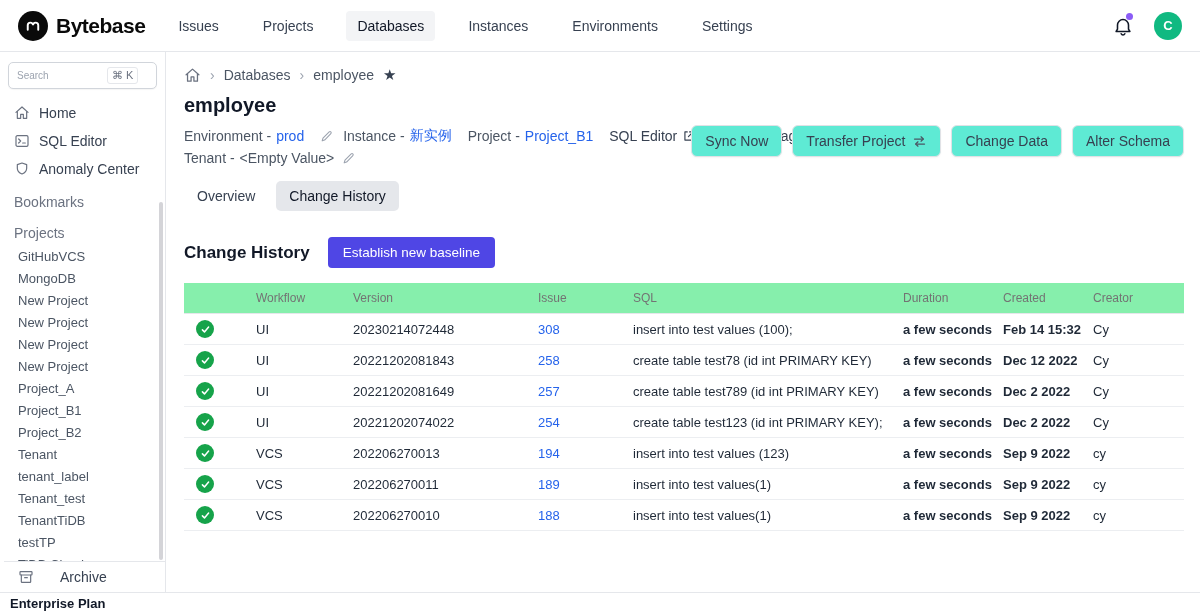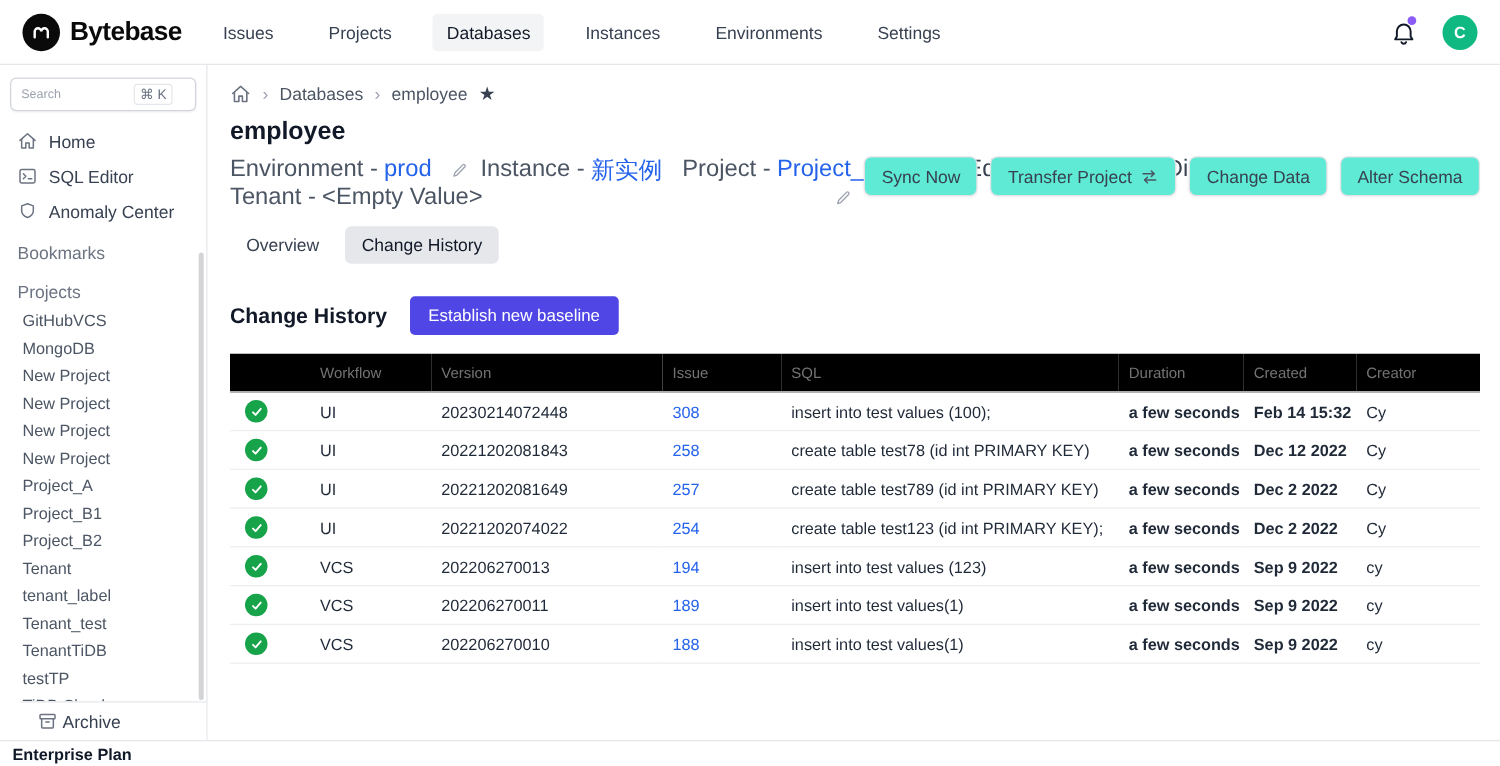--- a/index.html
+++ b/index.html
@@ -28,36 +28,36 @@
   
   .sidebar { width:166px; flex:none; border-right:1px solid #e5e7eb; position:relative; padding-top:10px; background:#fff; }
   .search-box { margin:0 8px 10px; height:27px; border:1px solid #d1d5db; border-radius:5px; display:flex; align-items:center; padding:0 5px 0 8px; background:#fff; box-shadow:0 1px 1px rgba(0,0,0,.04); }
   .search-box input { border:none; outline:none; width:90px; font-size:10px; color:#374151; font-family:Liberation Sans, sans-serif; background:transparent; }
   .search-box input::placeholder { color:#9ca3af; }
   .kbd { font-size:11px; color:#6b7280; border:1px solid #e5e7eb; border-radius:3px; padding:1px 4px; background:#fff; white-space:nowrap; }
   .side-item { display:flex; align-items:center; gap:9px; padding:6px 14px; font-size:14px; color:#374151; cursor:pointer; }
   .side-item svg { width:16px; height:16px; color:#6b7280; flex:none; }
   .section-label { padding:11px 14px 4px; font-size:14px; color:#6b7280; }
   .project-item { padding:3.5px 10px 3.5px 18px; font-size:13px; color:#4b5563; cursor:pointer; white-space:nowrap; overflow:hidden; }
-  .archive-row { position:absolute; bottom:0; left:16px; right:0; border-top:1px solid #e5e7eb; padding:7px 14px; display:flex; align-items:center; gap:4px; font-size:14px; color:#374151; cursor:pointer; background:#fff; }
+  .archive-row { position:absolute; bottom:0; left:4px; right:0; border-top:1px solid #e5e7eb; padding:7px 14px; display:flex; align-items:center; gap:26px; font-size:14px; color:#374151; cursor:pointer; background:#fff; }
   .archive-row svg { width:16px; height:16px; color:#6b7280; }
   .scroll-thumb { position:absolute; right:2px; top:150px; width:4px; height:358px; border-radius:2px; background:#d4d4d8; }
 
   
   .main { flex:1; min-width:0; padding:14px 16px 0 18px; overflow:hidden; }
   .breadcrumb { display:flex; align-items:center; gap:9px; font-size:14px; color:#4b5563; }
   .breadcrumb svg { width:17px; height:17px; color:#6b7280; }
   .chev { color:#9ca3af; font-size:14px; }
   .bc-link { color:#4b5563; cursor:pointer; }
   .bc-star { color:#374151; font-size:15px; cursor:pointer; }
   .page-title { margin-top:10px; font-size:20px; font-weight:700; color:#111827; }
 
   .head-row { display:flex; align-items:flex-start; margin-top:8px; }
   .meta-col { flex:1; min-width:0; }
-  .meta-line { display:flex; align-items:center; font-size:19px; color:#4b5563; height:22px;justify-content:space-between; }
+  .meta-line { display:flex; align-items:center; font-size:14px; color:#4b5563; height:22px; }
   .meta-group { display:inline-flex; align-items:center; gap:5px; margin-right:16px; white-space:nowrap; }
   .meta-group.strong { color:#374151; font-weight:500; cursor:pointer; }
   .link { color:#2563eb; text-decoration:none; cursor:pointer; }
   .pen-icon { color:#9ca3af; margin-right:10px; display:inline-flex; }
   .pen-icon svg { width:13px; height:13px; }
   .mini-icon { display:inline-flex; color:#374151; }
   .mini-icon svg { width:14px; height:14px; }
 
   .action-buttons { display:flex; gap:10px; flex:none; }
   .btn { height:32px; padding:0 13px; border:1px solid #e0e2e6; border-radius:6px; background:#5eead4; font-size:14px; color:#374151; display:flex; align-items:center; gap:7px; cursor:pointer; box-shadow:0 1px 2px rgba(0,0,0,.04); font-family:inherit; white-space:nowrap; }
@@ -65,21 +65,21 @@
 
   .tabs { display:flex; gap:8px; margin-top:12px; }
   .tab { font-size:14px; color:#374151; padding:7px 13px; border-radius:5px; cursor:pointer; white-space:nowrap; }
   .tab.active { background:#e5e7eb; color:#111827; }
 
   .content-head { display:flex; align-items:center; gap:18px; margin-top:26px; }
   .content-title { font-size:17px; font-weight:700; color:#111827; }
   .primary-btn { background:#4f46e5; color:#fff; font-size:13.5px; padding:8px 15px; border:none; border-radius:4px; cursor:pointer; font-family:inherit; }
 
   .history-table { width:100%; border-collapse:collapse; margin-top:15px; table-layout:fixed; }
-  .history-table th { background:#000000; font-size:12px; font-weight:400; color:#737373; text-align:left; padding:8px 8px; border-bottom:1px solid #e5e7eb; white-space:nowrap; }
+  .history-table th { background:#86efac; font-size:12px; font-weight:400; color:#737373; text-align:left; padding:8px 8px; border-bottom:1px solid #e5e7eb; white-space:nowrap; }
   .history-table td { font-size:13px; color:#1f2937; padding:6px 8px; border-bottom:1px solid #eceef1; white-space:nowrap; overflow:hidden; }
   .cell-status { padding-left:12px !important; }
   .check-circle { width:18px; height:18px; border-radius:50%; background:#16a34a; display:flex; align-items:center; justify-content:center; }
   .check-circle svg { width:11px; height:11px; }
   .issue-link { color:#2563eb; text-decoration:none; cursor:pointer; }
   .cell-strong { font-weight:700; color:#111827; }
 
   .plan-bar { flex:none; height:21px; border-top:1px solid #e5e7eb; padding:3px 10px; font-size:13px; font-weight:600; color:#111827; background:#fff; }
 </style>
 </head>

